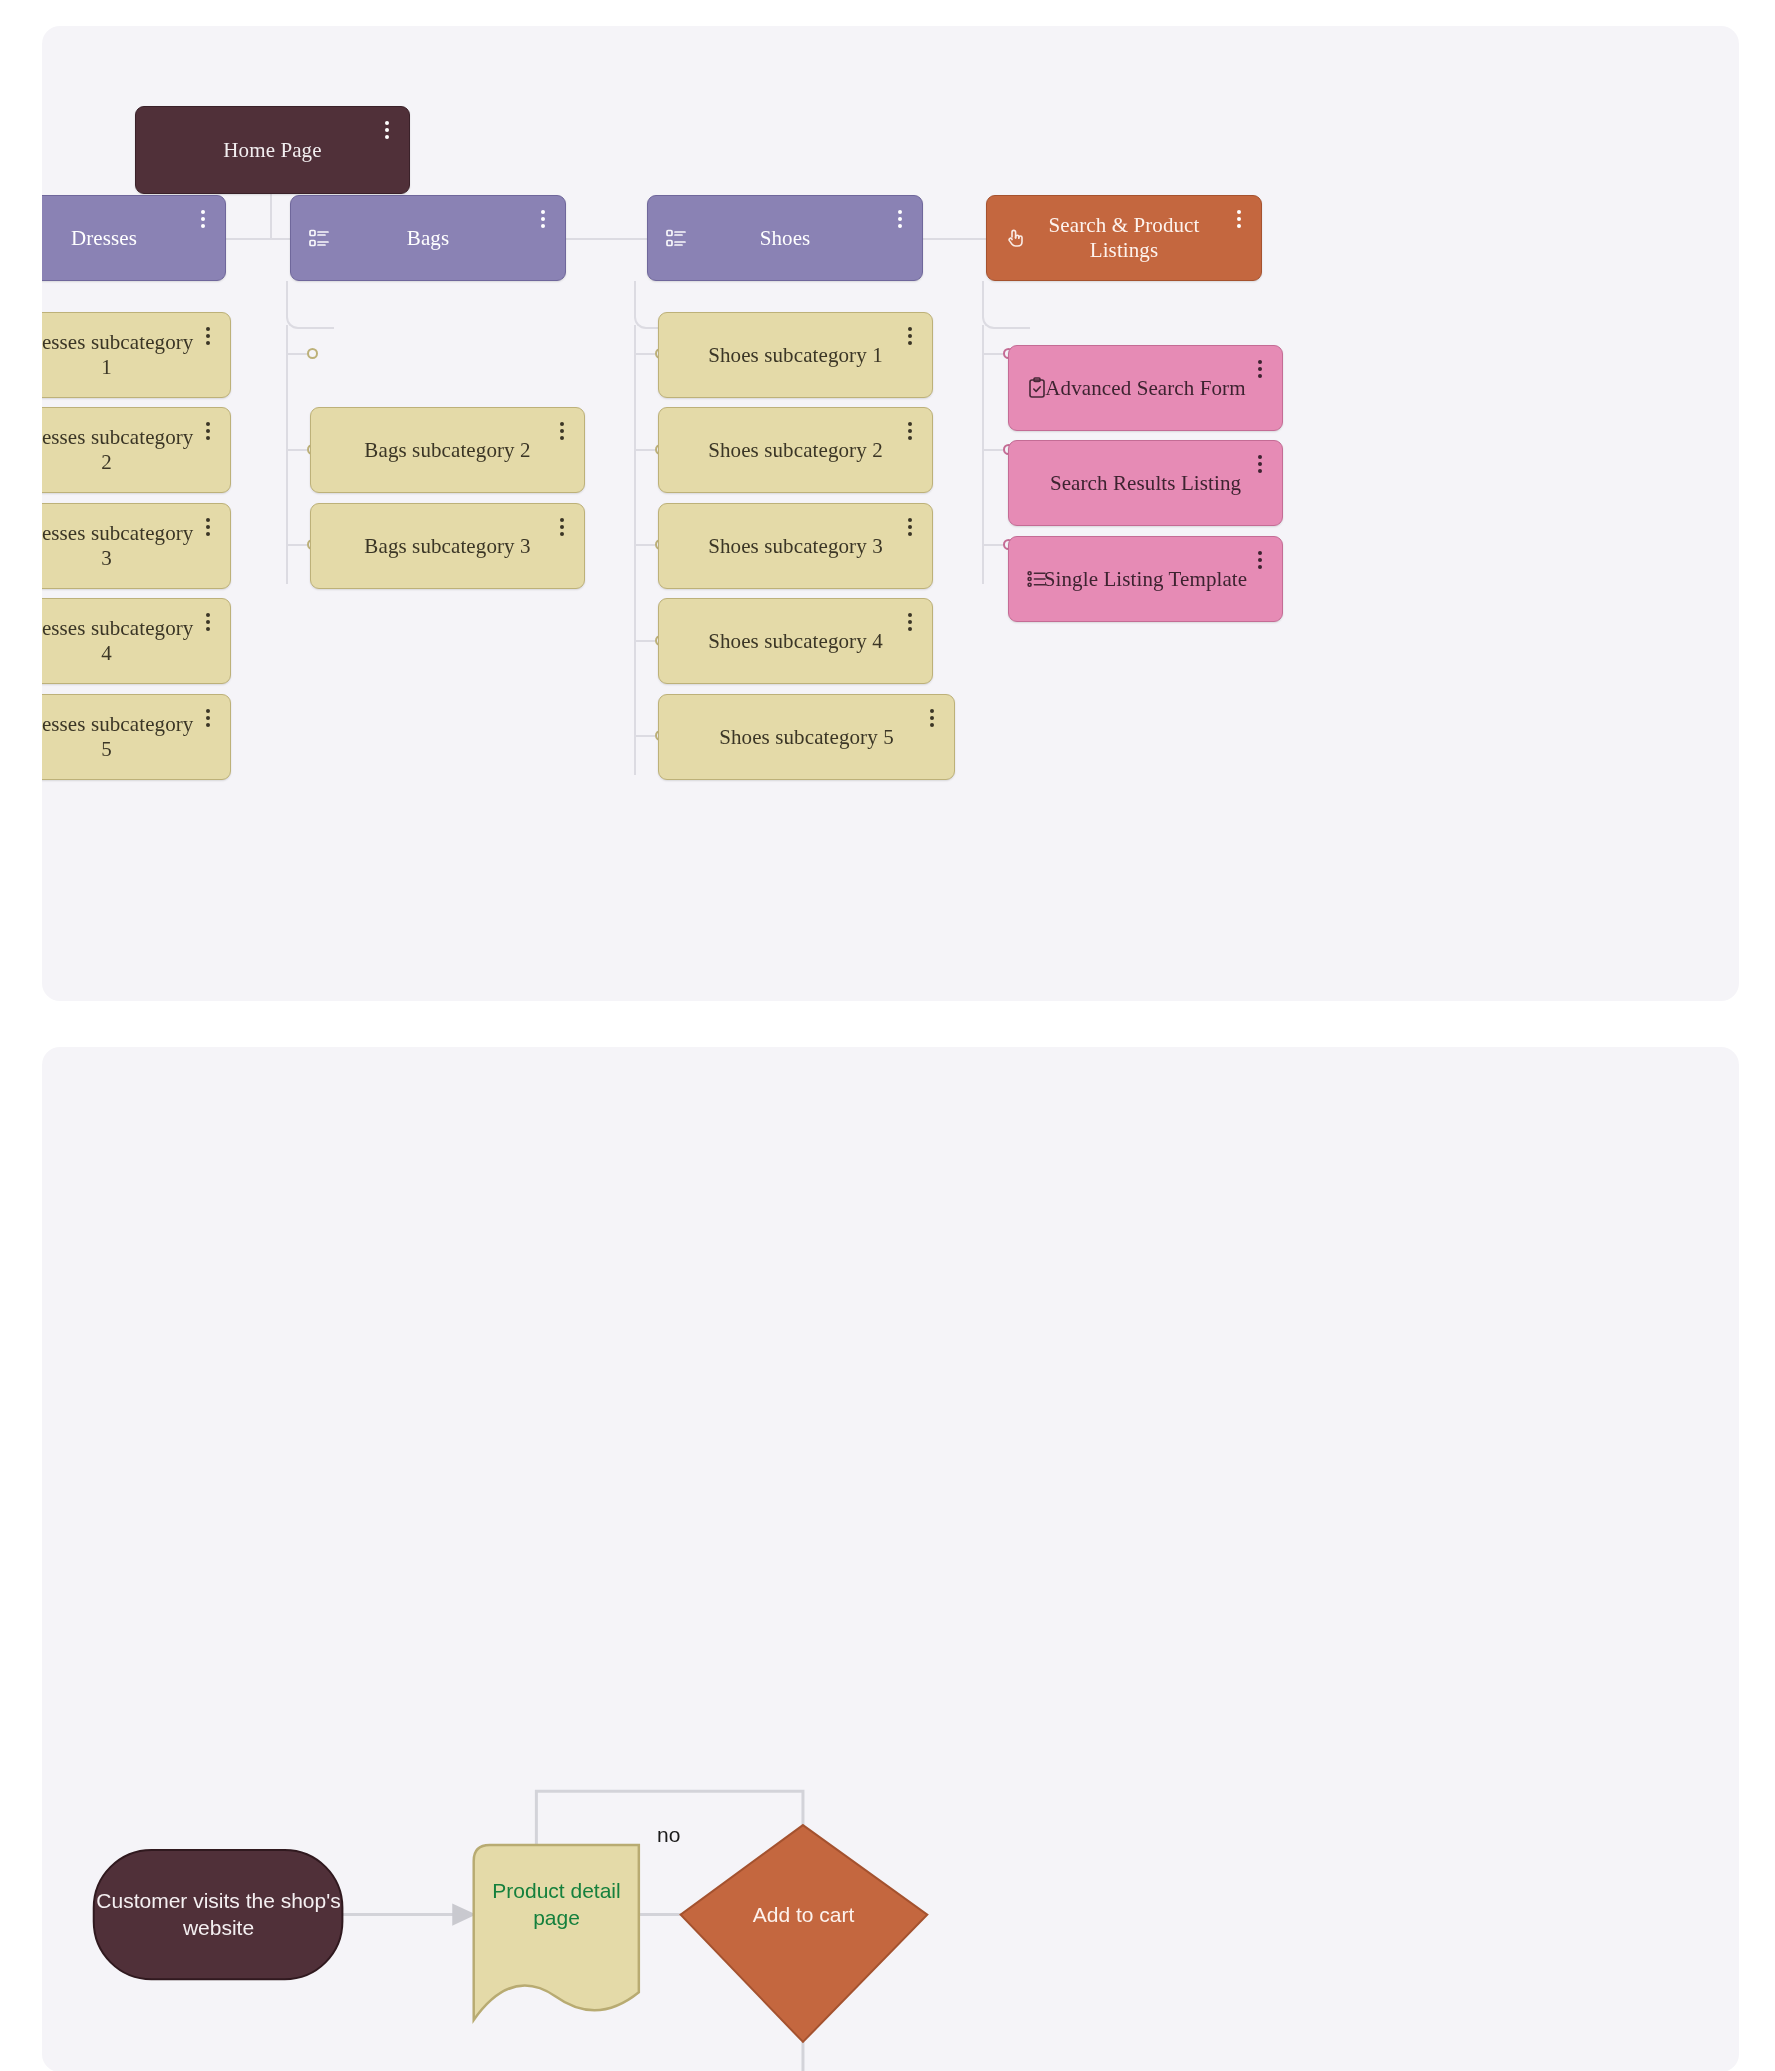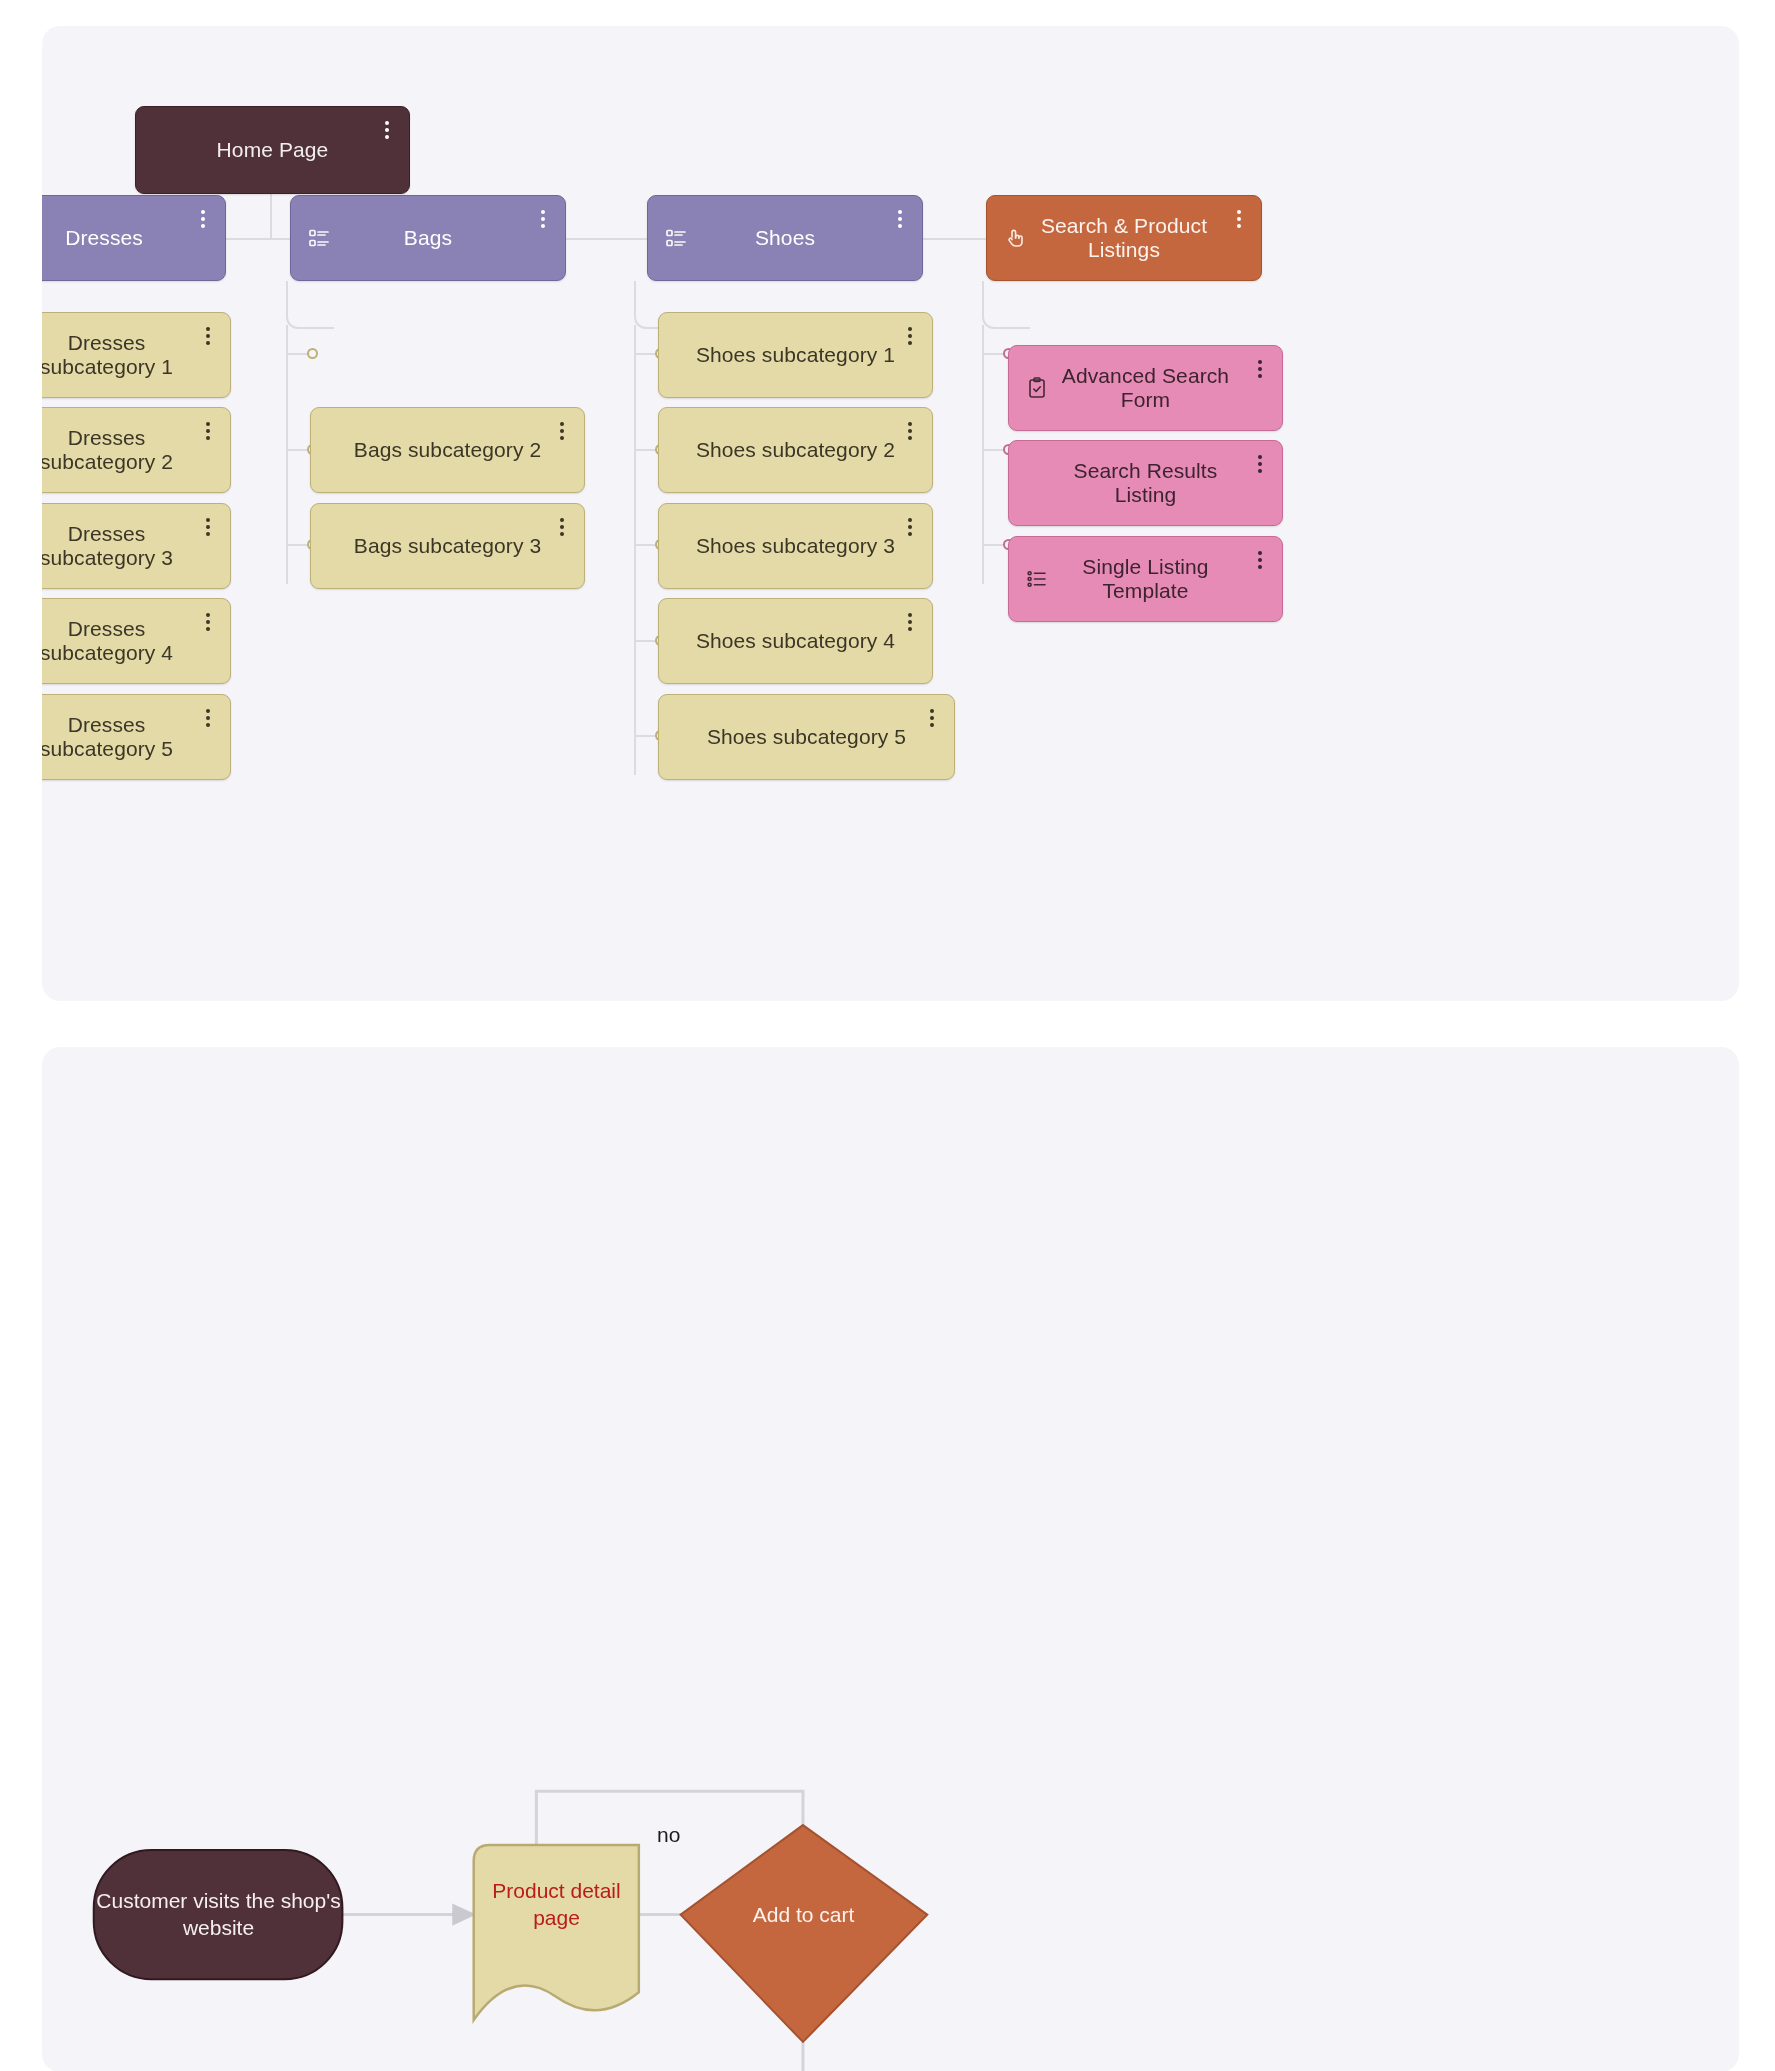--- a/index.html
+++ b/index.html
@@ -32,21 +32,21 @@
     position: absolute;
     border-radius: 9px;
     border: 1px solid rgba(0,0,0,.22);
     display: flex;
     align-items: center;
     justify-content: center;
     font-size: 21px;
     letter-spacing: 0.1px;
     box-shadow: 0 1px 2px rgba(0,0,0,.12);
   }
-  .node .label { pointer-events: none; padding: 0 34px; text-align: center; }
+  .node .label { pointer-events: none; padding: 0 34px; text-align: center; font-family: Liberation Serif, serif; }
 
   .node.root   { background: #503039; border-color:#3a2129; color: #f2eef0; }
   .node.cat    { background: #8a82b4; border-color:#6f679b; color: #ffffff; }
   .node.accent { background: #c4673f; border-color:#a5522f; color: #fdf3ee; }
   .node.sub    { background: #e4daa8; border-color:#bdb179; color: #3b3626; }
   .node.pink   { background: #e68bb5; border-color:#c46c95; color: #3d2330; margin-top: 33px; }
 
   
   .kebab {
     position: absolute;
@@ -420,21 +420,21 @@
       <path d="M682,1108 q0-16 16-16 h150 q16,0 16,16 v128 q-46 20 -90 -4 q-50 -26 -92 16 z" fill="#e68bb5" stroke="#c06a92" stroke-width="2.5"></path>
 
       <path d="M765,1290 L882,1378 L765,1466 L648,1378 z" fill="#c4673f" stroke="#a4522f" stroke-width="2"></path>
 
       <path d="M988,1308 L1185,1305 L1190,1448 L992,1452 z" fill="#ffffff" stroke="#dedde2" stroke-width="2.5"></path>
     </svg>
 
     <div class="fl-text" style="left:52px; top:803px; width:249px; height:129px; color:#f4eff1;">
       <span>Customer visits the shop's website</span>
     </div>
-    <div class="fl-text" style="left:432px; top:798px; width:165px; height:119px; color:#b91c1c;">
+    <div class="fl-text" style="left:432px; top:798px; width:165px; height:119px; color:#15803d;">
       <span>Product detail page</span>
     </div>
     <div class="fl-text" style="left:657px; top:838px; width:209px; height:60px; color:#fdf2ed;">
       <span>Add to cart</span>
     </div>
 
     <div class="fl-label" style="left:615px; top:776px;text-align:right;">no</div>
     <div class="fl-label" style="left:772px; top:1023px;">yes</div>
 
   </div>

